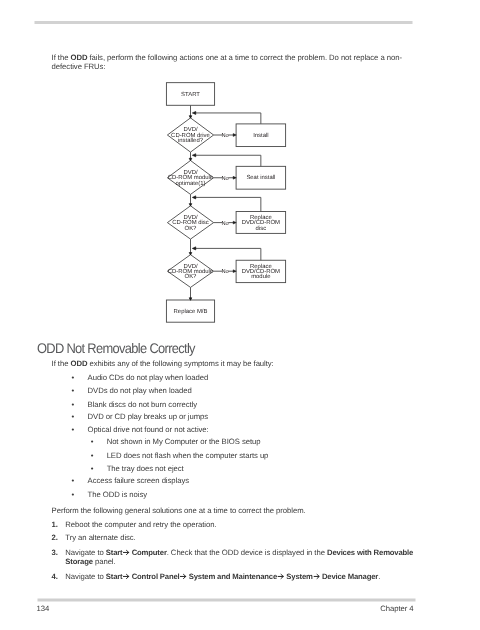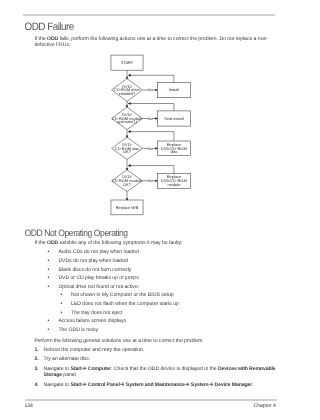--- a/index.html
+++ b/index.html
@@ -35,21 +35,20 @@
   .chap{position:absolute;left:253.5px;top:402.8px;font-size:5.15px;color:#3a3a3a;letter-spacing:-0.042px;}
 
   
   .flow{position:absolute;left:0;top:0;width:300px;height:420px;}
 </style>
 </head>
 <body>
 
 <div class="page">
   <div class="rule-top"></div>
-  <h1 class="h1">ODD Failure</h1>
   <div class="para" id="intro">If the <b>ODD</b> fails, perform the following actions one at a time to correct the problem. Do not replace a non-defective FRUs:</div>
 
   <svg class="flow" id="flow" viewBox="0 0 300 420">
       <rect x="110.95" y="55.1" width="32.1" height="15.1" fill="#fff" stroke="#4d4d4d" stroke-width="0.62"></rect>
       <text x="127" y="63.9" text-anchor="middle" font-size="3.95" font-family="&quot;Liberation Sans&quot;, sans-serif" fill="#231f20">START</text>
       <line x1="127" y1="70.2" x2="127" y2="78.6" stroke="#4d4d4d" stroke-width="0.62"></line>
       <polygon points="127,78.6 142.4,90 127,101.4 111.6,90" fill="#fff" stroke="#4d4d4d" stroke-width="0.62"></polygon>
       <text x="127" y="87.55000000000001" text-anchor="middle" font-size="3.95" font-family="&quot;Liberation Sans&quot;, sans-serif" fill="#231f20">DVD/</text>
       <text x="127" y="91.15" text-anchor="middle" font-size="3.95" font-family="&quot;Liberation Sans&quot;, sans-serif" fill="#231f20">CD-ROM drive</text>
       <text x="127" y="94.75000000000001" text-anchor="middle" font-size="3.95" font-family="&quot;Liberation Sans&quot;, sans-serif" fill="#231f20">installed?</text>
@@ -107,21 +106,21 @@
       <path d="M157.5,180.8 L155.45000000000002,179.88000000000002 L155.45000000000002,181.72 Z" fill="#1a1a1a" stroke="#1a1a1a" stroke-width="0.35" stroke-linejoin="round"></path>
       <text x="150.1" y="182.18" text-anchor="middle" font-size="3.8" font-family="&quot;Liberation Sans&quot;, sans-serif" fill="#231f20">No</text>
       <polyline points="173.9,173.5 173.9,165.6 129.3,165.6" fill="none" stroke="#4d4d4d" stroke-width="0.62"></polyline>
       <path d="M128.2,165.6 L130.5,164.54999999999998 L130.5,166.65 Z" fill="#1a1a1a" stroke="#1a1a1a" stroke-width="0.4" stroke-linejoin="round"></path>
       <line x1="127" y1="191.6" x2="127" y2="200" stroke="#4d4d4d" stroke-width="0.62"></line>
       <rect x="110.95" y="200" width="32.1" height="14.8" fill="#fff" stroke="#4d4d4d" stroke-width="0.62"></rect>
       <path d="M126.15,198.55 L127.85,198.55 L127,200.2 Z" fill="#1a1a1a" stroke="#1a1a1a" stroke-width="0.5" stroke-linejoin="round"></path>
       <text x="127" y="208.65" text-anchor="middle" font-size="3.95" font-family="&quot;Liberation Sans&quot;, sans-serif" fill="#231f20">Replace M/B</text>
     </svg>
 
-  <h2 class="h2">ODD Not Operating Operating</h2>
+  <h2 class="h2">ODD Not Removable Correctly</h2>
   <div class="para" id="sym">If the <b>ODD</b> exhibits any of the following symptoms it may be faulty:</div>
   <div class="blist" id="blist">
       <div class="bitem"><span class="bul">•</span><span>Audio CDs do not play when loaded</span></div>
       <div class="bitem"><span class="bul">•</span><span>DVDs do not play when loaded</span></div>
       <div class="bitem"><span class="bul">•</span><span>Blank discs do not burn correctly</span></div>
       <div class="bitem"><span class="bul">•</span><span>DVD or CD play breaks up or jumps</span></div>
       <div class="bitem"><span class="bul">•</span><span>Optical drive not found or not active:</span></div>
       <div class="bitem sub"><span class="bul">•</span><span>Not shown in My Computer or the BIOS setup</span></div>
       <div class="bitem sub"><span class="bul">•</span><span>LED does not flash when the computer starts up</span></div>
       <div class="bitem sub"><span class="bul">•</span><span>The tray does not eject</span></div>

